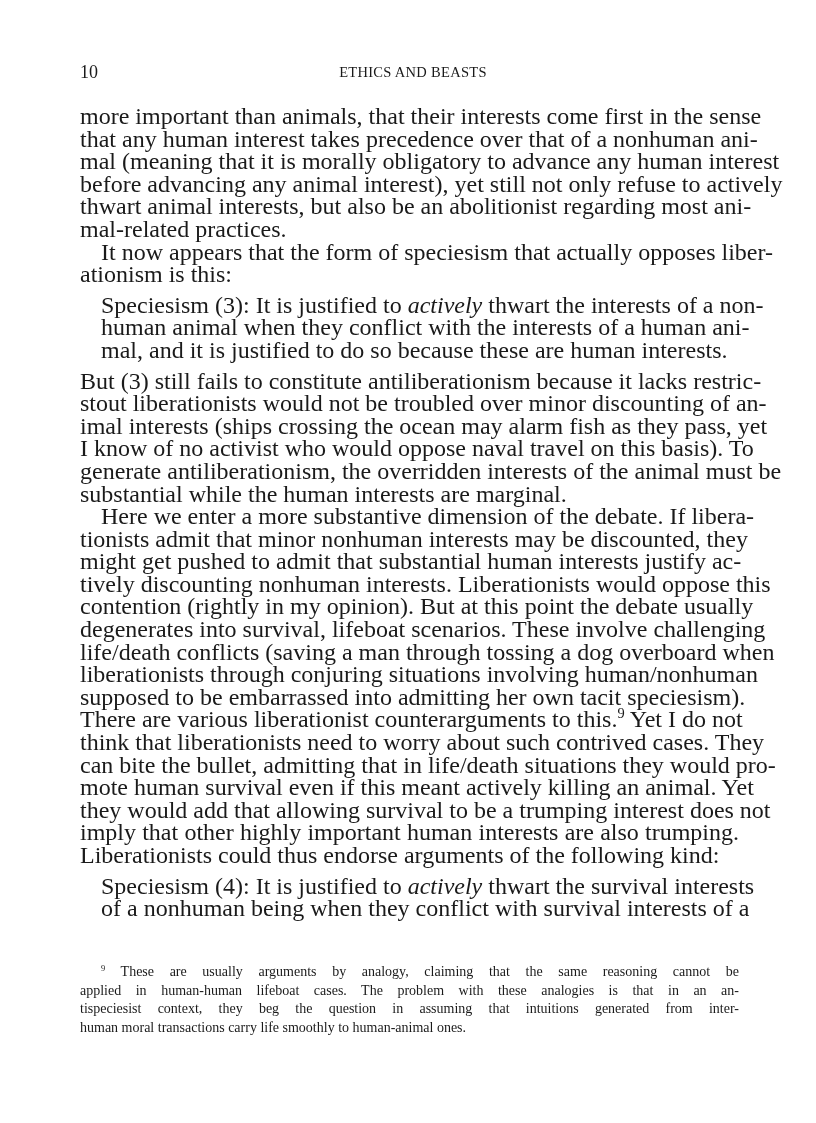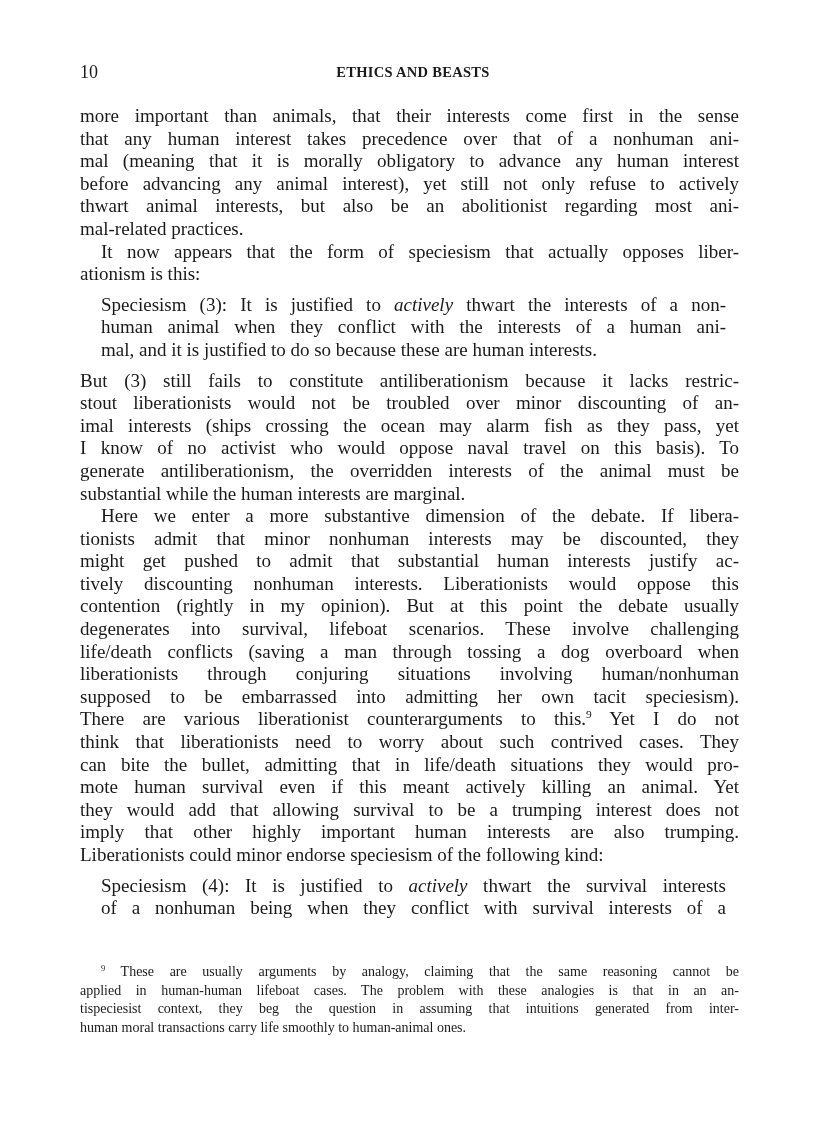--- a/index.html
+++ b/index.html
@@ -9,25 +9,25 @@
       color: #1a1a1a;
     }
     .page { position: absolute; left: 0; top: 0; width: 816px; height: 1123px; }
     .running-head {
       position: absolute; left: 80px; top: 60px; width: 660px; height: 24px;
       font-size: 17px;
     }
     .page-number { position: absolute; left: 0; top: 2px; font-size: 18px; }
     .running-title {
       position: absolute; left: 6px; right: 0; top: 4px; text-align: center;
-      font-size: 14.5px; letter-spacing: 0.3px; font-weight: bold;
+      font-size: 14.5px; letter-spacing: 0.3px;
     }
     .body-text {
       position: absolute; left: 80px; top: 105px; width: 659px;
-      font-size: 19px; line-height: 22.6px;
+      font-size: 24px; line-height: 22.6px;
     }
     .line {
       display: block; white-space: nowrap; text-align: justify;
       text-align-last: justify; height: 22.6px;
     }
     .line.last { text-align-last: left; }
     .indent { padding-left: 21px; }
     .block-quote { margin-left: 21px; width: 625px; }
     .bq-wrap { margin-top: 8px; margin-bottom: 8px; }
     .footnotes {
@@ -88,21 +88,21 @@
       <span class="line">degenerates into survival, lifeboat scenarios. These involve challenging</span>
       <span class="line">life/death conflicts (saving a man through tossing a dog overboard when</span>
       <span class="line">liberationists through conjuring situations involving human/nonhuman</span>
       <span class="line">supposed to be embarrassed into admitting her own tacit speciesism).</span>
       <span class="line"><span>There are various liberationist counterarguments to this.</span><sup>9</sup><span> Yet I do not</span></span>
       <span class="line">think that liberationists need to worry about such contrived cases. They</span>
       <span class="line">can bite the bullet, admitting that in life/death situations they would pro-</span>
       <span class="line">mote human survival even if this meant actively killing an animal. Yet</span>
       <span class="line">they would add that allowing survival to be a trumping interest does not</span>
       <span class="line">imply that other highly important human interests are also trumping.</span>
-      <span class="line last">Liberationists could minor endorse speciesism of the following kind:</span>
+      <span class="line last">Liberationists could thus endorse arguments of the following kind:</span>
     </div>
 
     <div class="bq-wrap block-quote">
       <span class="line"><span>Speciesism (4): It is justified to </span><em>actively</em><span> thwart the survival interests</span></span>
       <span class="line">of a nonhuman being when they conflict with survival interests of a</span>
     </div>
   </div>
 
   <div class="footnotes">
     <div>

